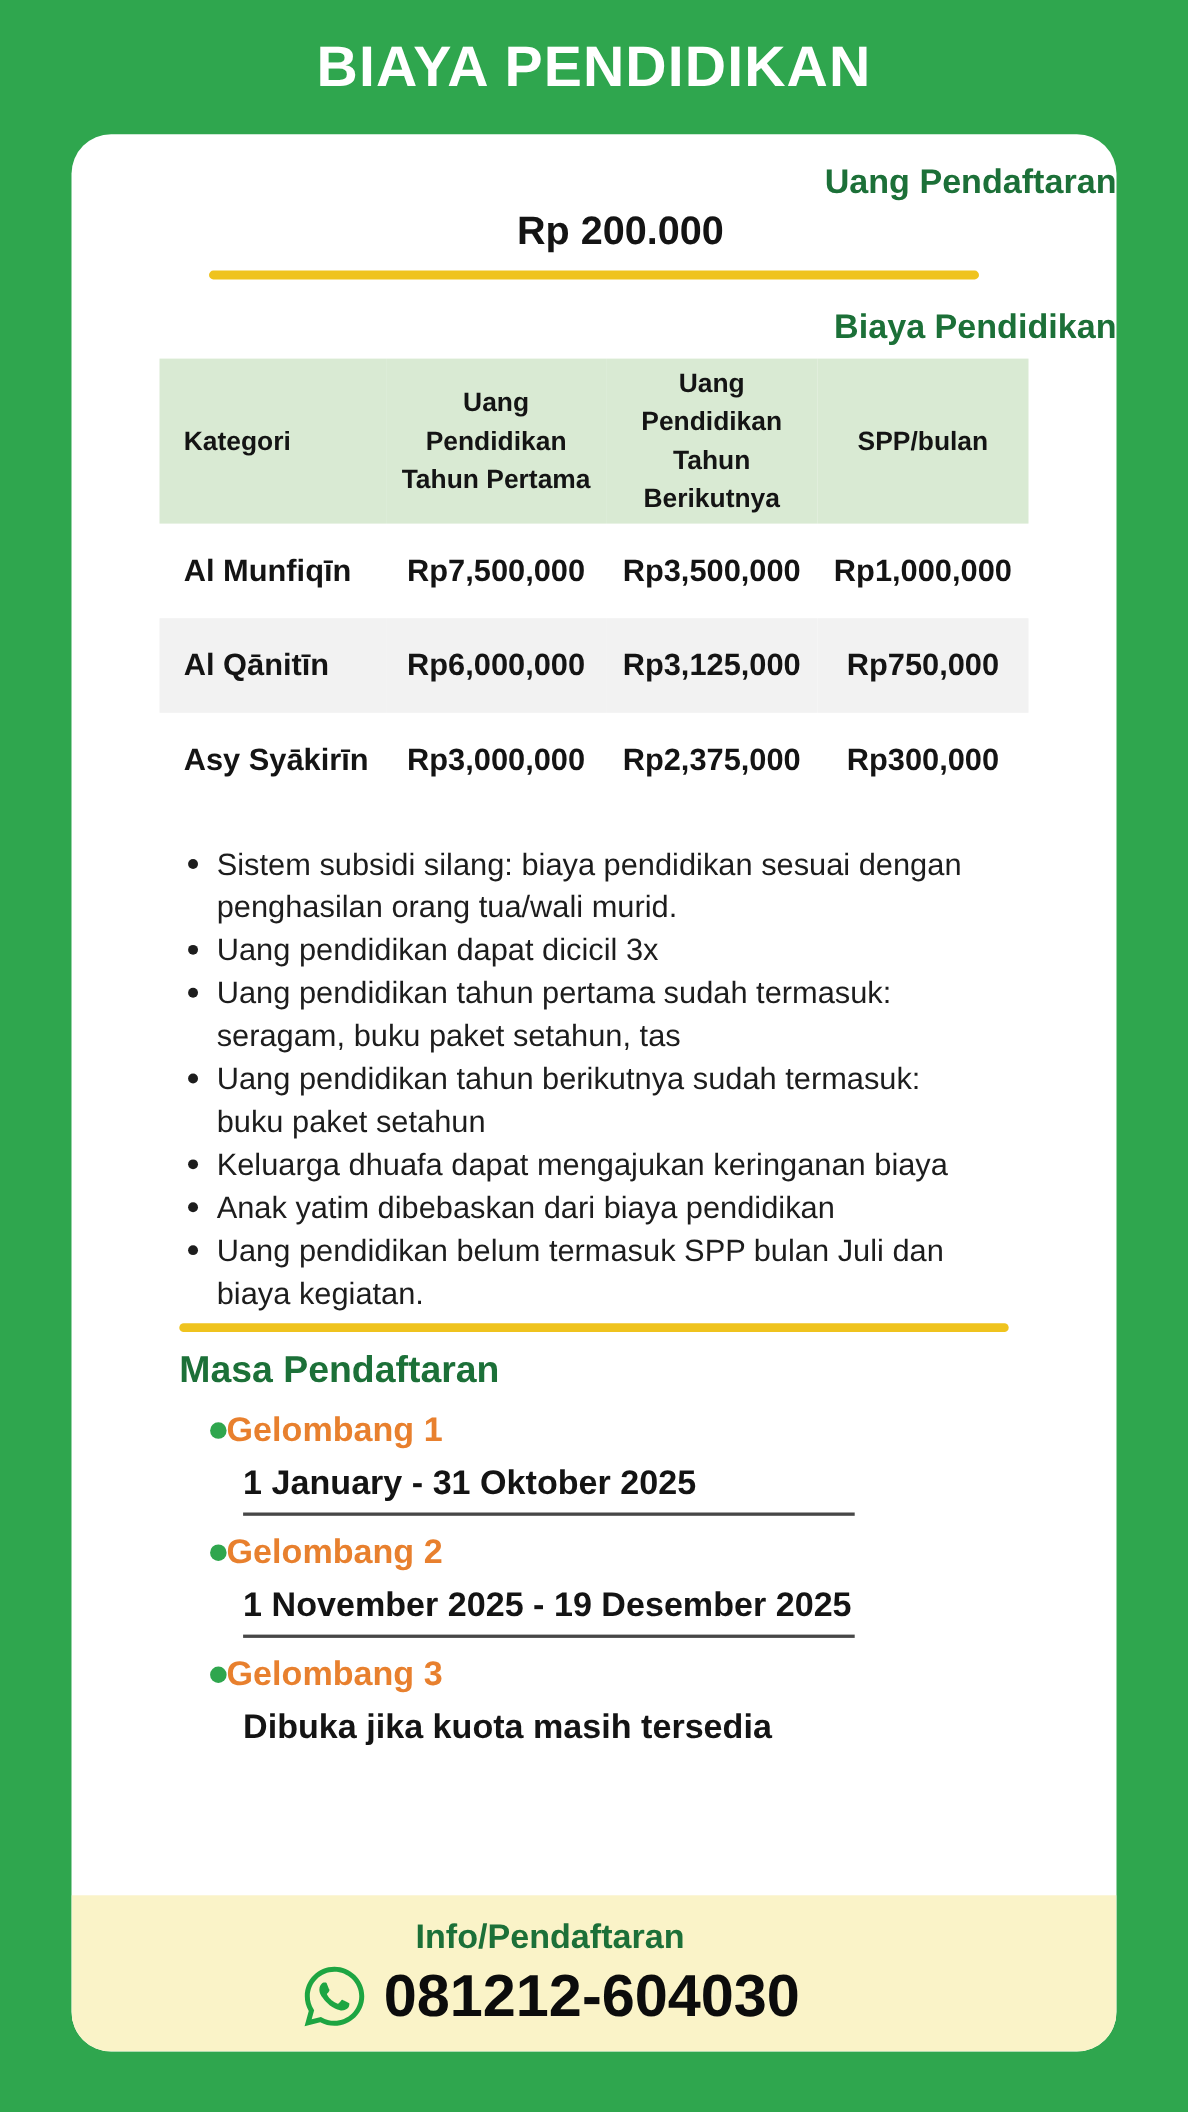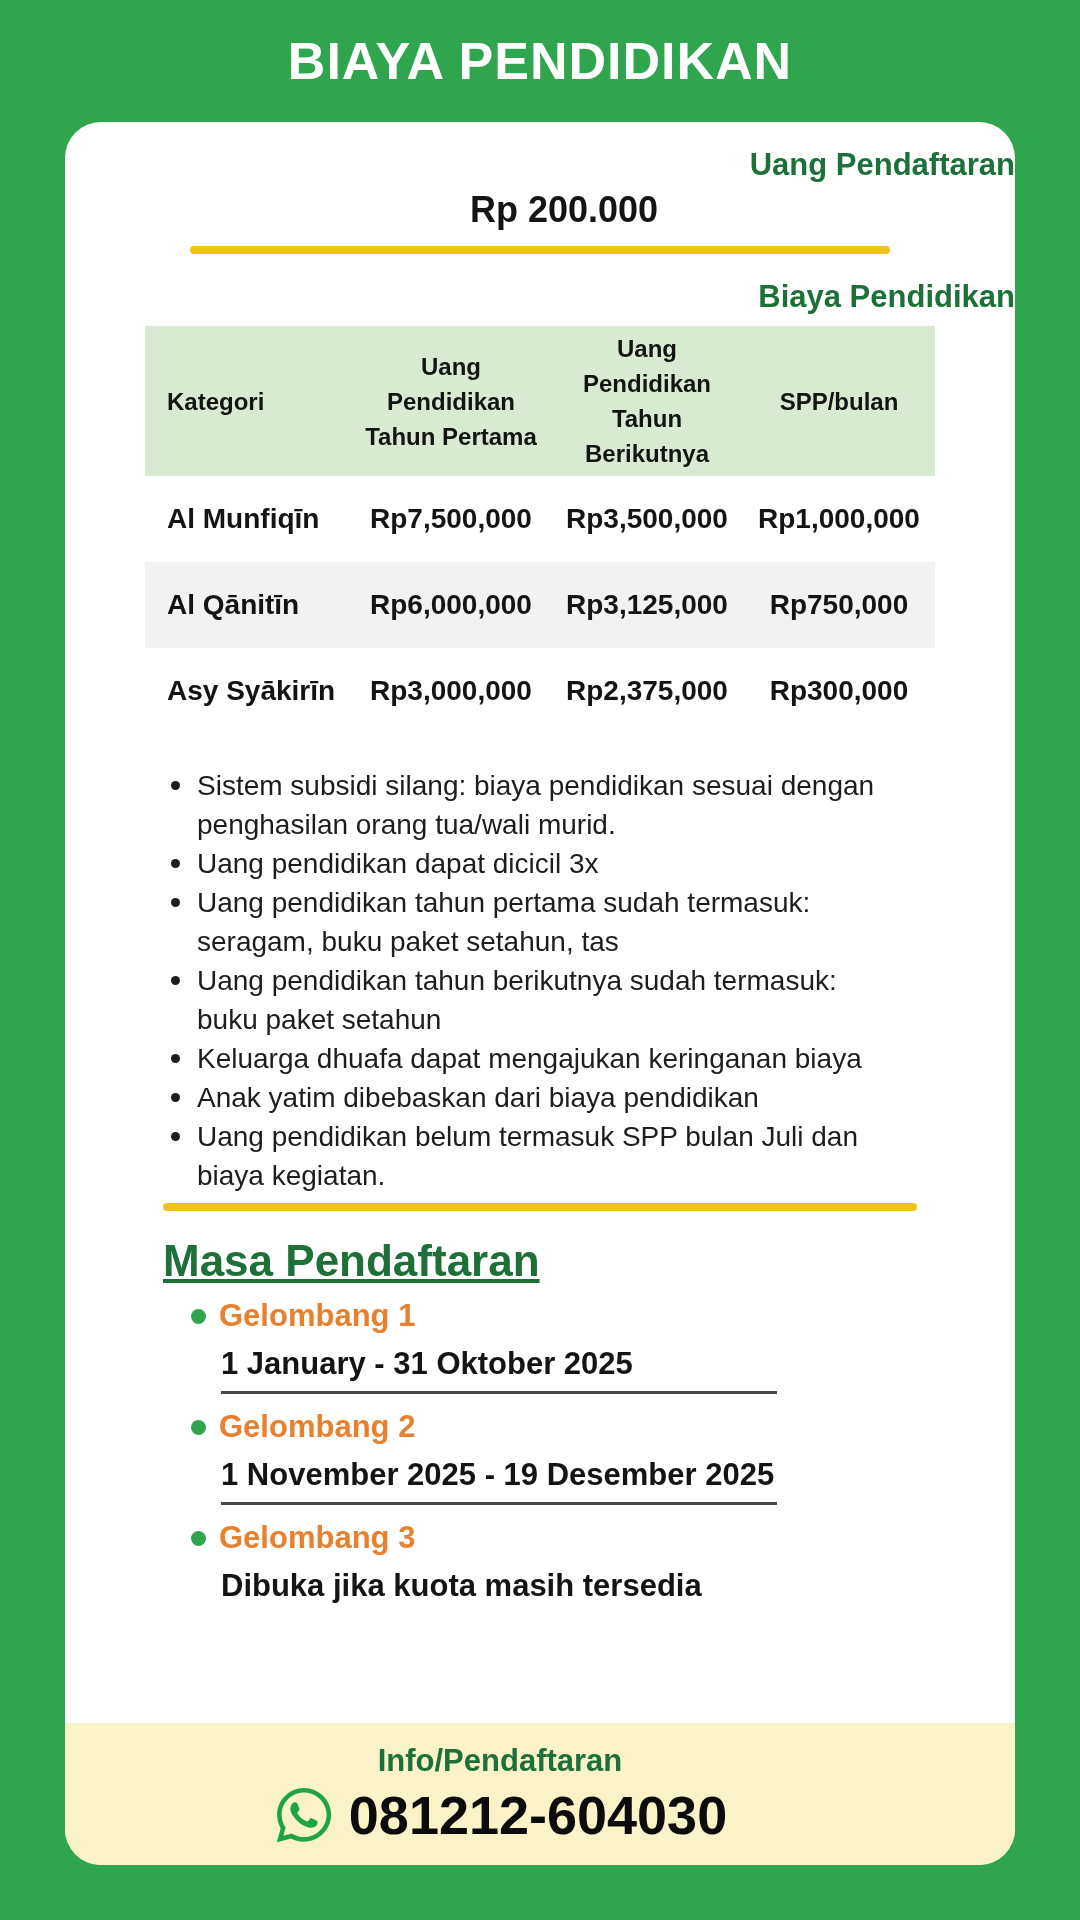--- a/index.html
+++ b/index.html
@@ -69,26 +69,25 @@
   }
   ul.notes li{
     position:relative;font-size:28px;line-height:39px;color:#1d1d1d;
     white-space:pre-line;max-width:706px;
   }
   ul.notes li::before{
     content:"";position:absolute;left:-26px;top:15px;width:9px;height:9px;
     border-radius:50%;background:#1d1d1d;
   }
   .masa-heading{
-    margin:28px 0 0 98px;font-size:44px;font-weight:bold;color:var(--dark-green);
+    margin:12px 0 0 98px;font-size:34px;font-weight:bold;color:var(--dark-green);
     line-height:44px;
-    text-decoration:underline;
   }
   .waves{margin-left:126px;}
-  .wave-label-row{display:flex;align-items:center;gap:13px;margin-top:14px;}
+  .wave-label-row{display:flex;align-items:center;margin-top:14px;}
   .wave-dot{width:15px;height:15px;border-radius:50%;background:var(--background-green);flex:0 0 auto;}
   .wave-label{font-size:31px;font-weight:bold;color:var(--wave-orange);line-height:38px;}
   .wave-period{margin:10px 0 0 30px;font-size:31px;font-weight:bold;line-height:38px;color:var(--text-black);}
   .wave-underline{width:556px;margin:8px 0 0 30px;border-bottom:3px solid #474747;}
   .card-footer{
     height:142px;background:var(--footer-cream);flex:0 0 auto;
     display:flex;flex-direction:column;align-items:center;justify-content:center;
     padding-right:80px;
   }
   .contact-heading{color:var(--dark-green);font-size:31px;font-weight:bold;line-height:38px;}

